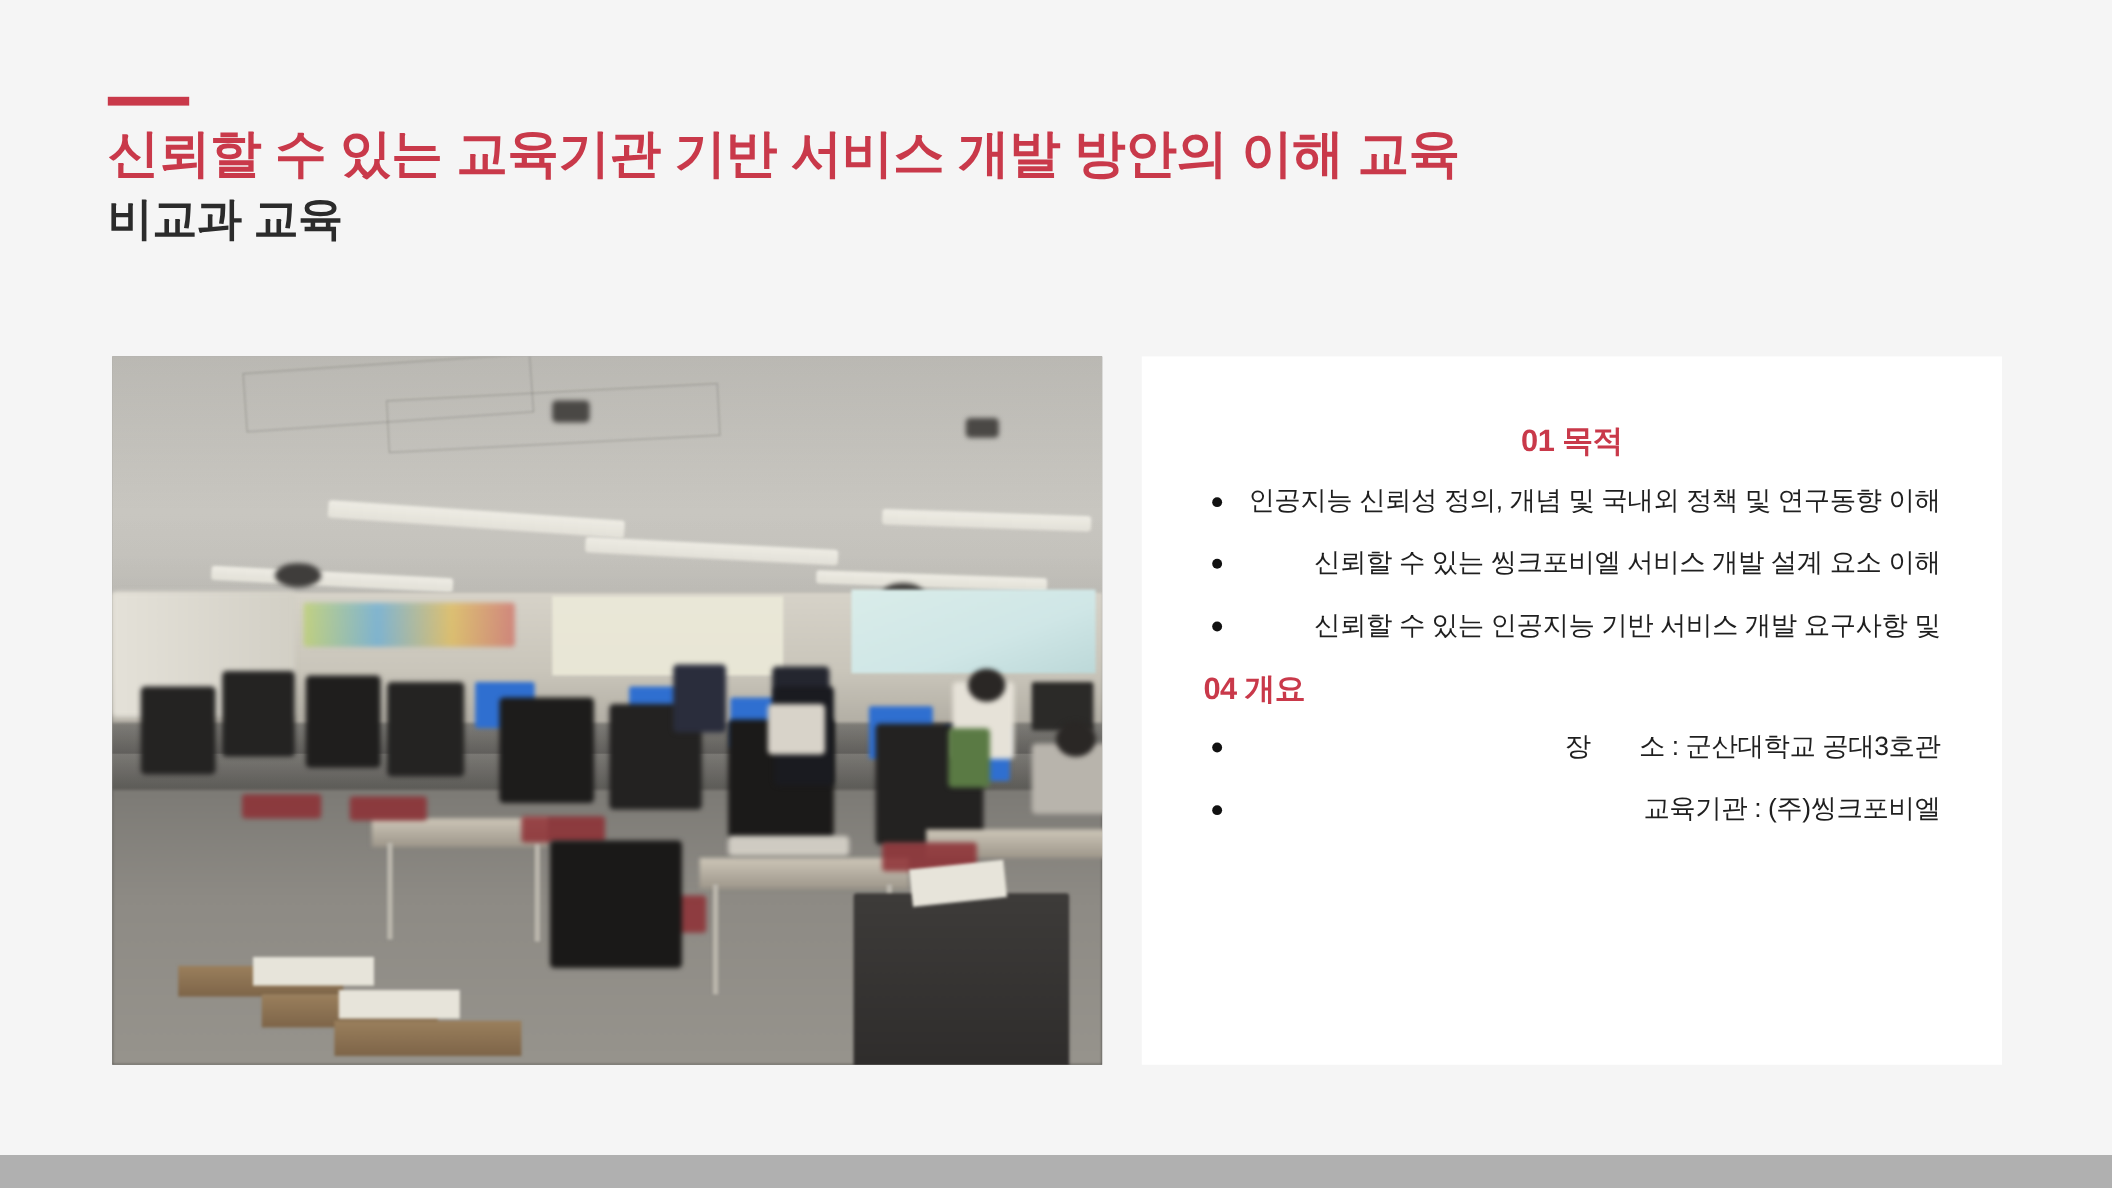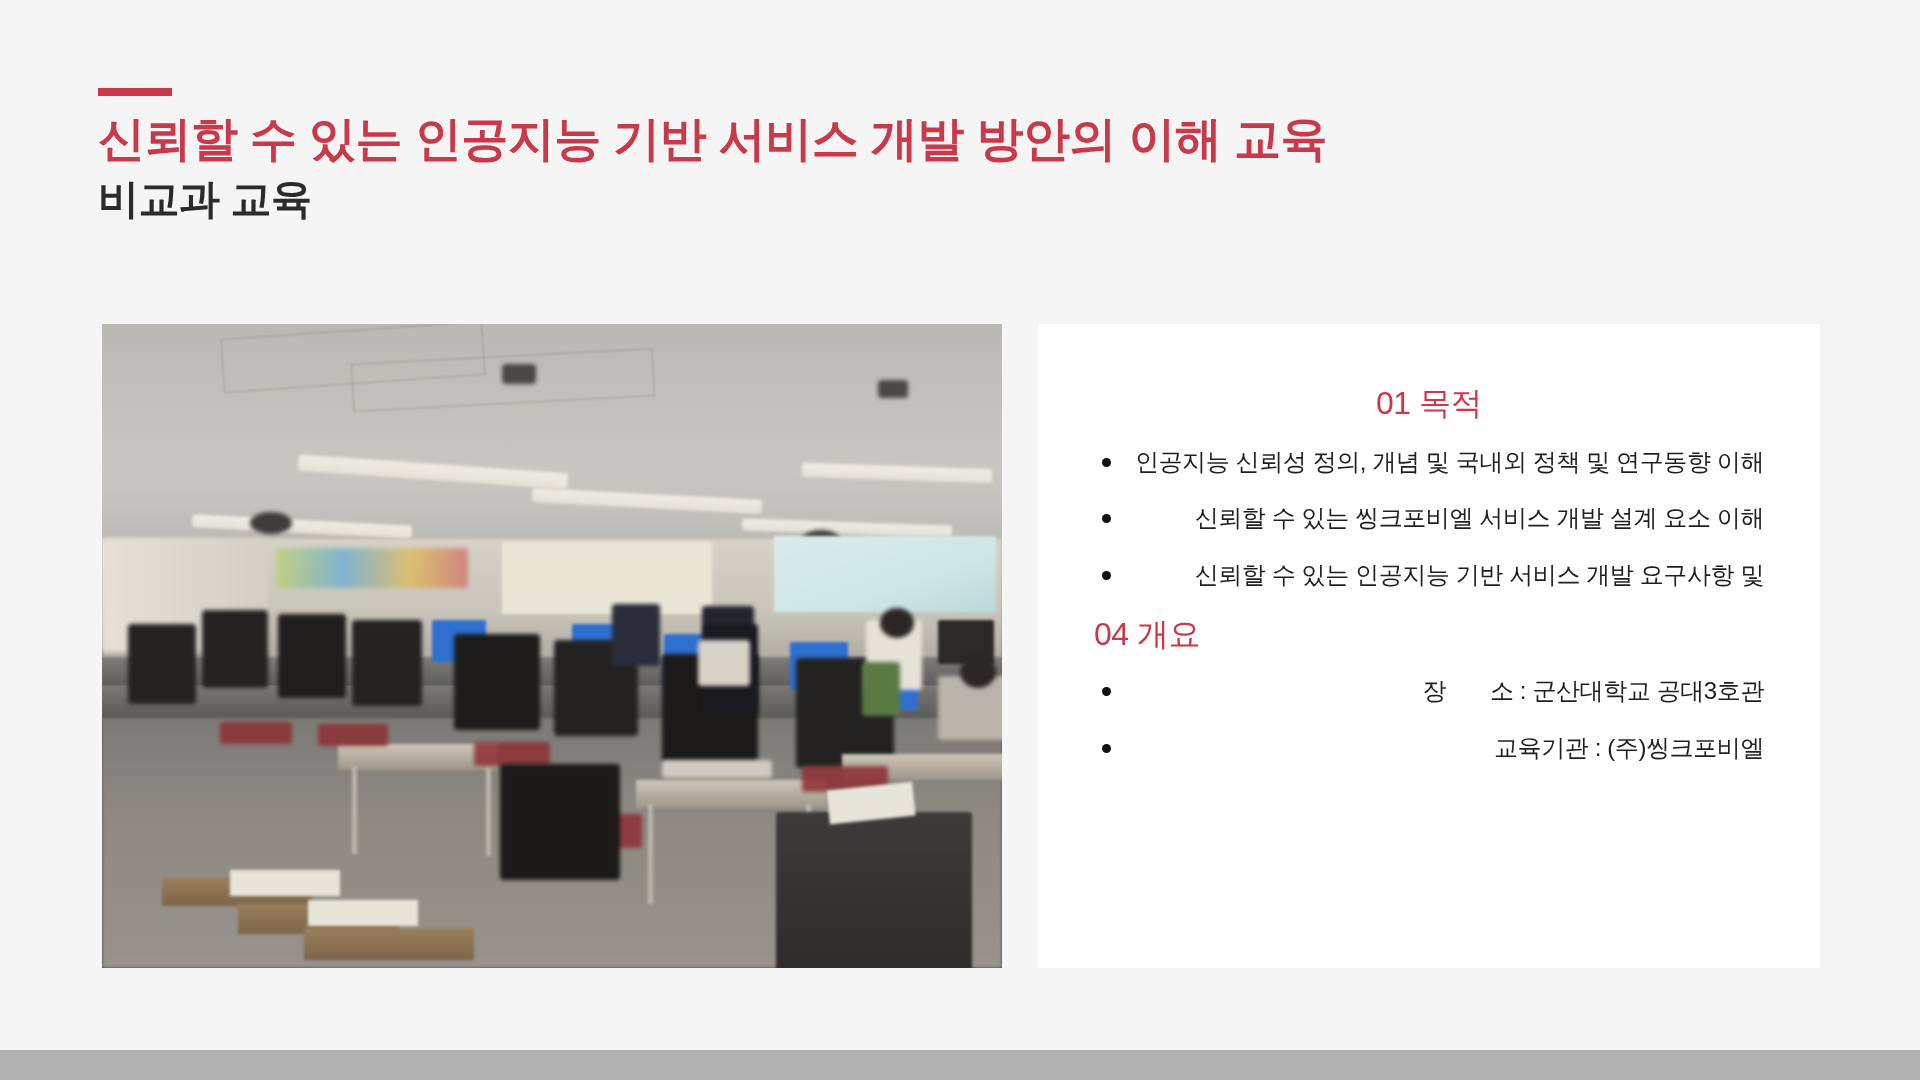--- a/index.html
+++ b/index.html
@@ -207,22 +207,22 @@
   }
 
   
   .info-card {
     flex: 1 1 auto;
     background: #ffffff;
     padding: 58px 56px 40px 56px;
     box-sizing: border-box;
   }
   .section-head {
-    font-size: 32px;
-    font-weight: normal;
+    font-size: 28px;
+    font-weight: bold;
     color: #c9394a;
     letter-spacing: -0.5px;
     margin: 0 0 18px 0;
   }
   .section-head.center { text-align: center; }
   .section-head.two { margin-top: 8px; margin-bottom: 16px; }
 
   ul.bullets {
     list-style: none;
     margin: 0;
@@ -264,21 +264,21 @@
     background: #b0b0b0;
   }
 </style>
 </head>
 <body>
 
 <div class="slide">
 
   <div class="header">
     <div class="accent-rule"></div>
-    <div class="title-main">신뢰할 수 있는 인공지능 기반 서비스 개발 방안의 이해 교육</div>
+    <div class="title-main">신뢰할 수 있는 교육기관 기반 서비스 개발 방안의 이해 교육</div>
     <div class="title-sub">비교과 교육</div>
   </div>
 
   <div class="content">
 
     <div class="photo-card">
       <div class="photo">
 
         <div class="ceiling-panel" style="left:120px;top:6px;width:260px;height:52px;transform:rotate(-4deg);"></div>
         <div class="ceiling-panel" style="left:250px;top:32px;width:300px;height:46px;transform:rotate(-3deg);"></div>

